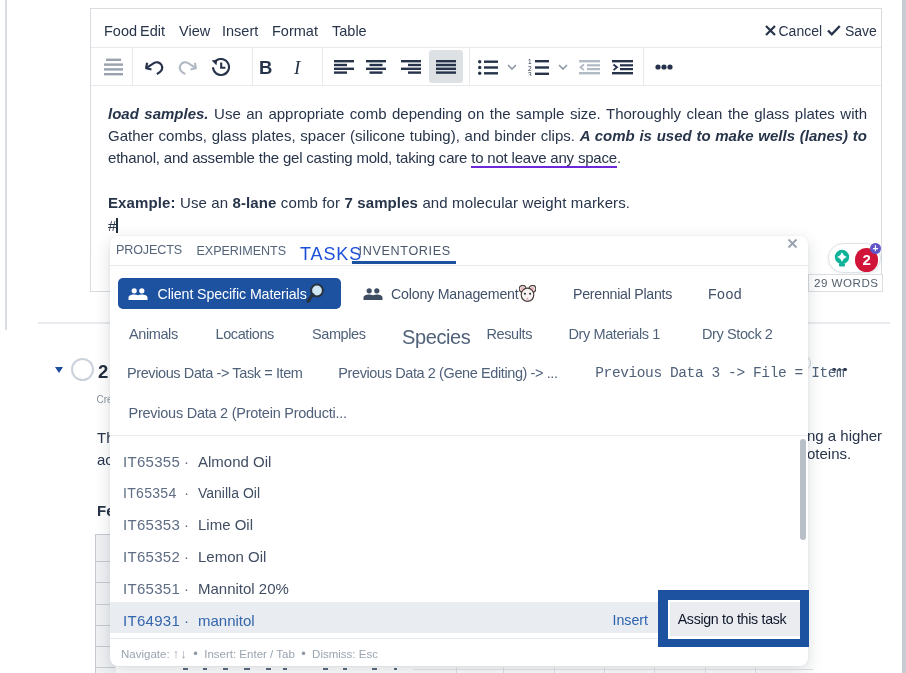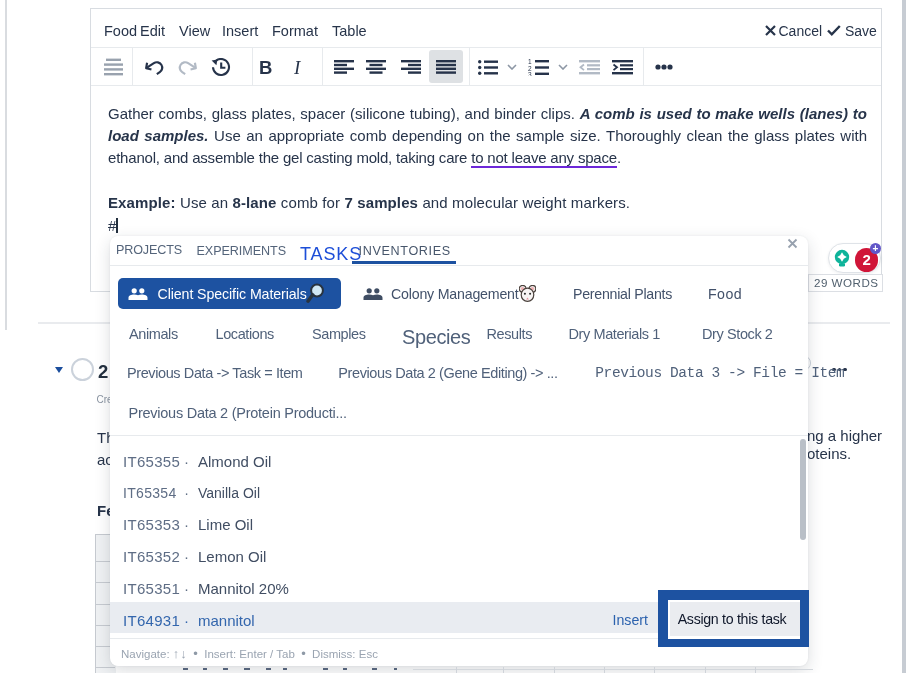--- a/index.html
+++ b/index.html
@@ -169,22 +169,22 @@
     <div class="abs" style="left: 655px; top: 64px;">
       <svg width="18" height="6" viewBox="0 0 18 6">
         <circle cx="3" cy="3" r="2.6" fill="#26334a"></circle>
         <circle cx="9" cy="3" r="2.6" fill="#26334a"></circle>
         <circle cx="15" cy="3" r="2.6" fill="#26334a"></circle>
       </svg>
     </div>
   </div>
 
 <div class="abs" style="left:108px;top:102.5px;width:759px;color:#27344a;font-size:15px;line-height:22.4px;">
+  <div style="text-align:justify;text-align-last:justify;"><b><i>load samples.</i></b> Use an appropriate comb depending on the sample size. Thoroughly clean the glass plates with</div>
   <div style="text-align:justify;text-align-last:justify;">Gather combs, glass plates, spacer (silicone tubing), and binder clips. <b><i>A comb is used to make wells (lanes) to</i></b></div>
-  <div style="text-align:justify;text-align-last:justify;"><b><i>load samples.</i></b> Use an appropriate comb depending on the sample size. Thoroughly clean the glass plates with</div>
   <div style="letter-spacing:-0.2px;">ethanol, and assemble the gel casting mold, taking care <span style="border-bottom:2px solid #6d28d9;">to not leave any space</span>.</div>
   <div>&nbsp;</div>
   <div style="letter-spacing:0.12px;"><b>Example:</b> Use an <b>8-lane</b> comb for <b>7 samples</b> and molecular weight markers.</div>
   <div>#<span style="display:inline-block;width:1.5px;height:15px;background:#222f3e;vertical-align:-2px;"></span></div>
 </div>
 
 <div class="abs" style="left:827.5px;top:242.5px;width:53.5px;height:30px;background:#fff;border:1px solid #dfe3e8;border-radius:15px;box-shadow:0 1px 3px rgba(40,50,60,.08);box-sizing:border-box;"></div>
 <svg class="abs" style="left:833px;top:247px;" width="20" height="22" viewBox="0 0 20 22">
   <circle cx="9" cy="10" r="7.2" fill="#0eb39a"></circle>
   <path d="M6 16.6 h6 v1.6 q0 1.2 -1.2 1.2 h-3.6 q-1.2 0 -1.2 -1.2 z" fill="#0eb39a"></path>

